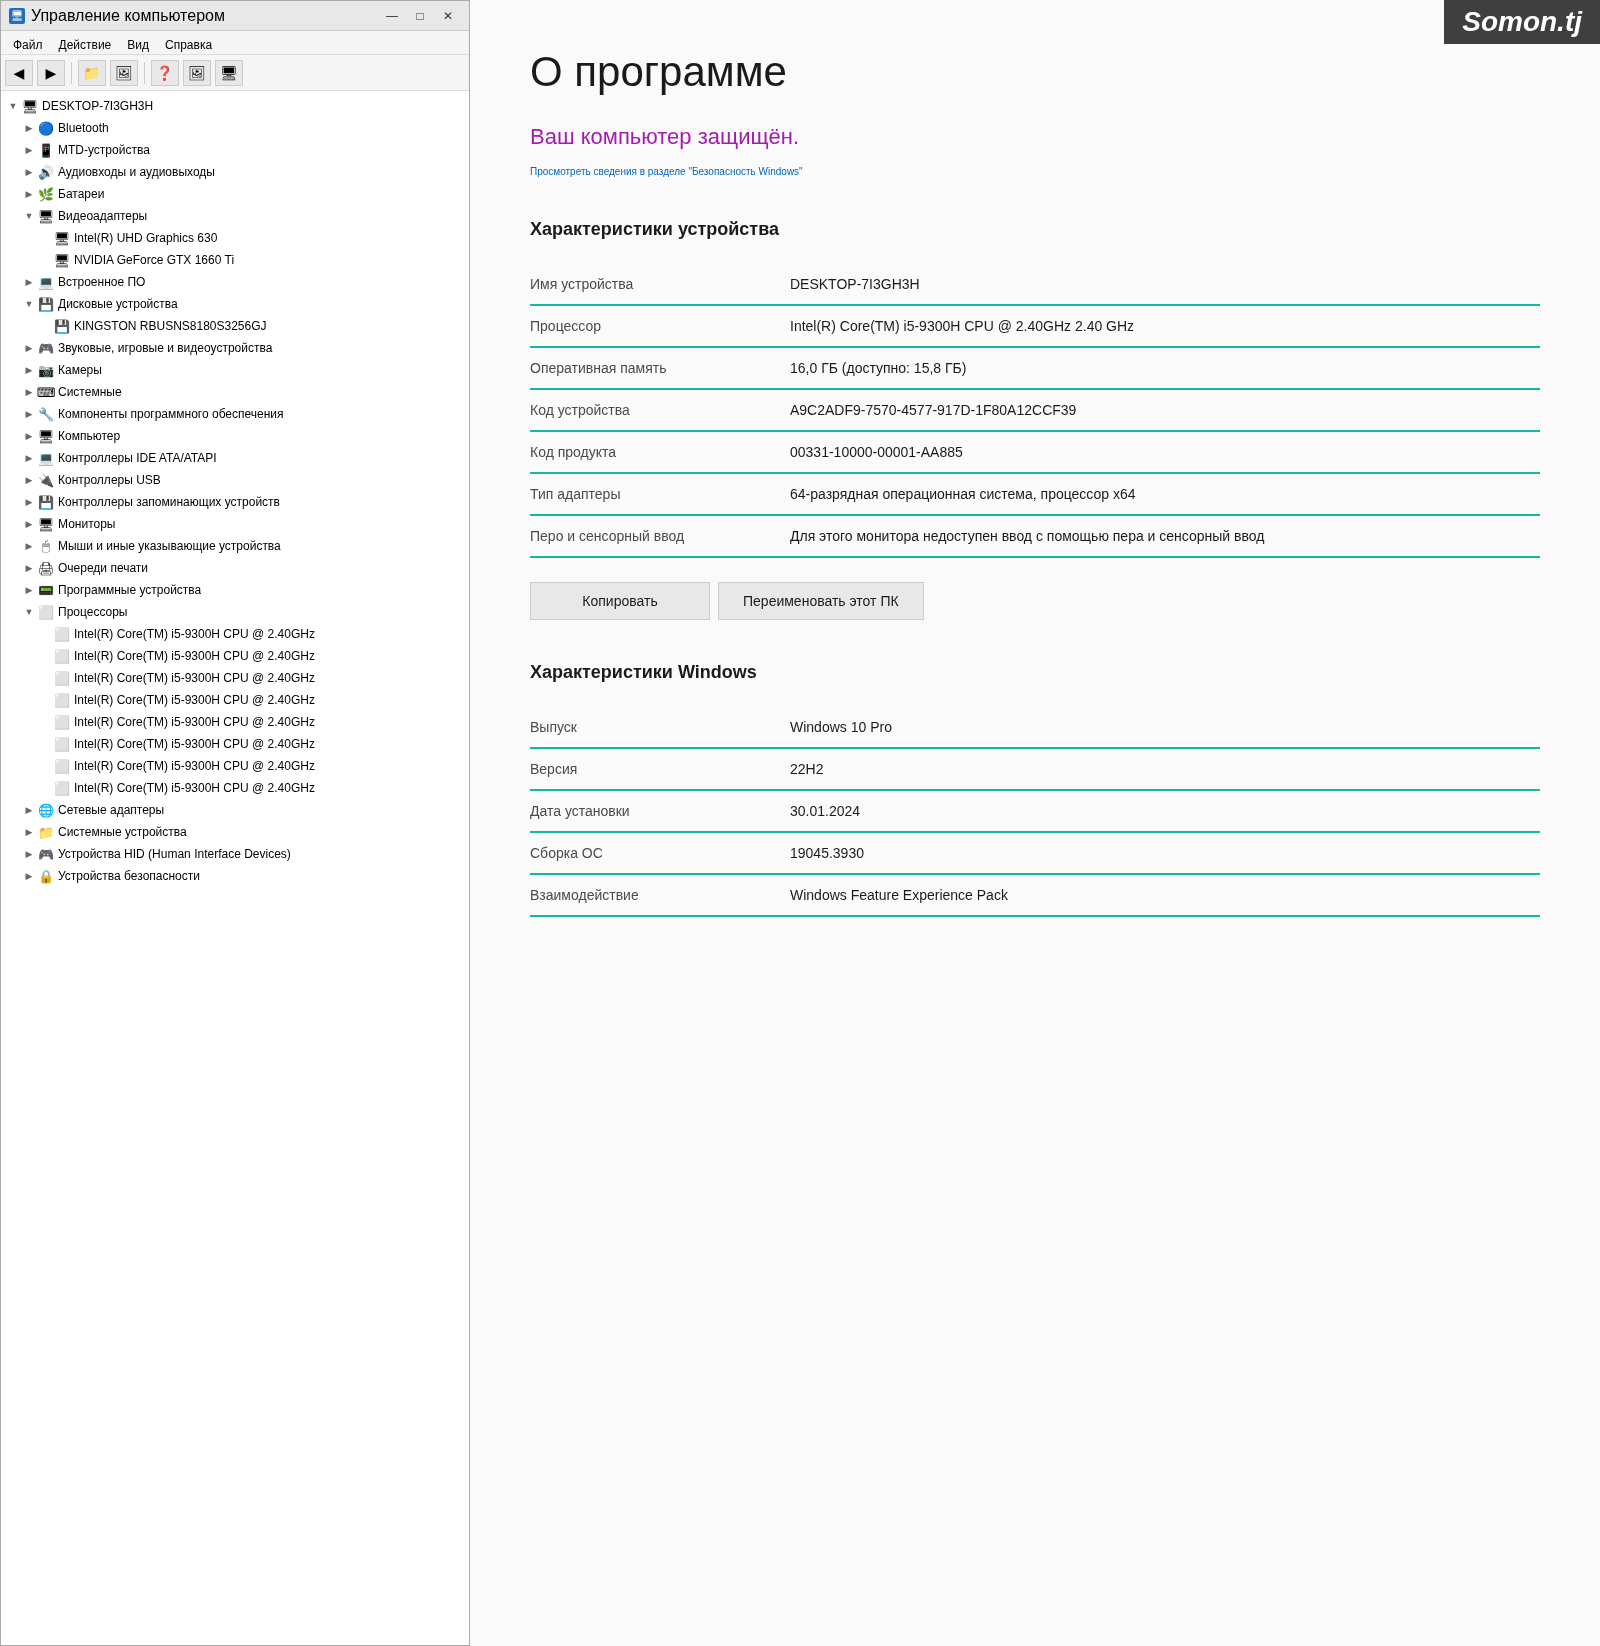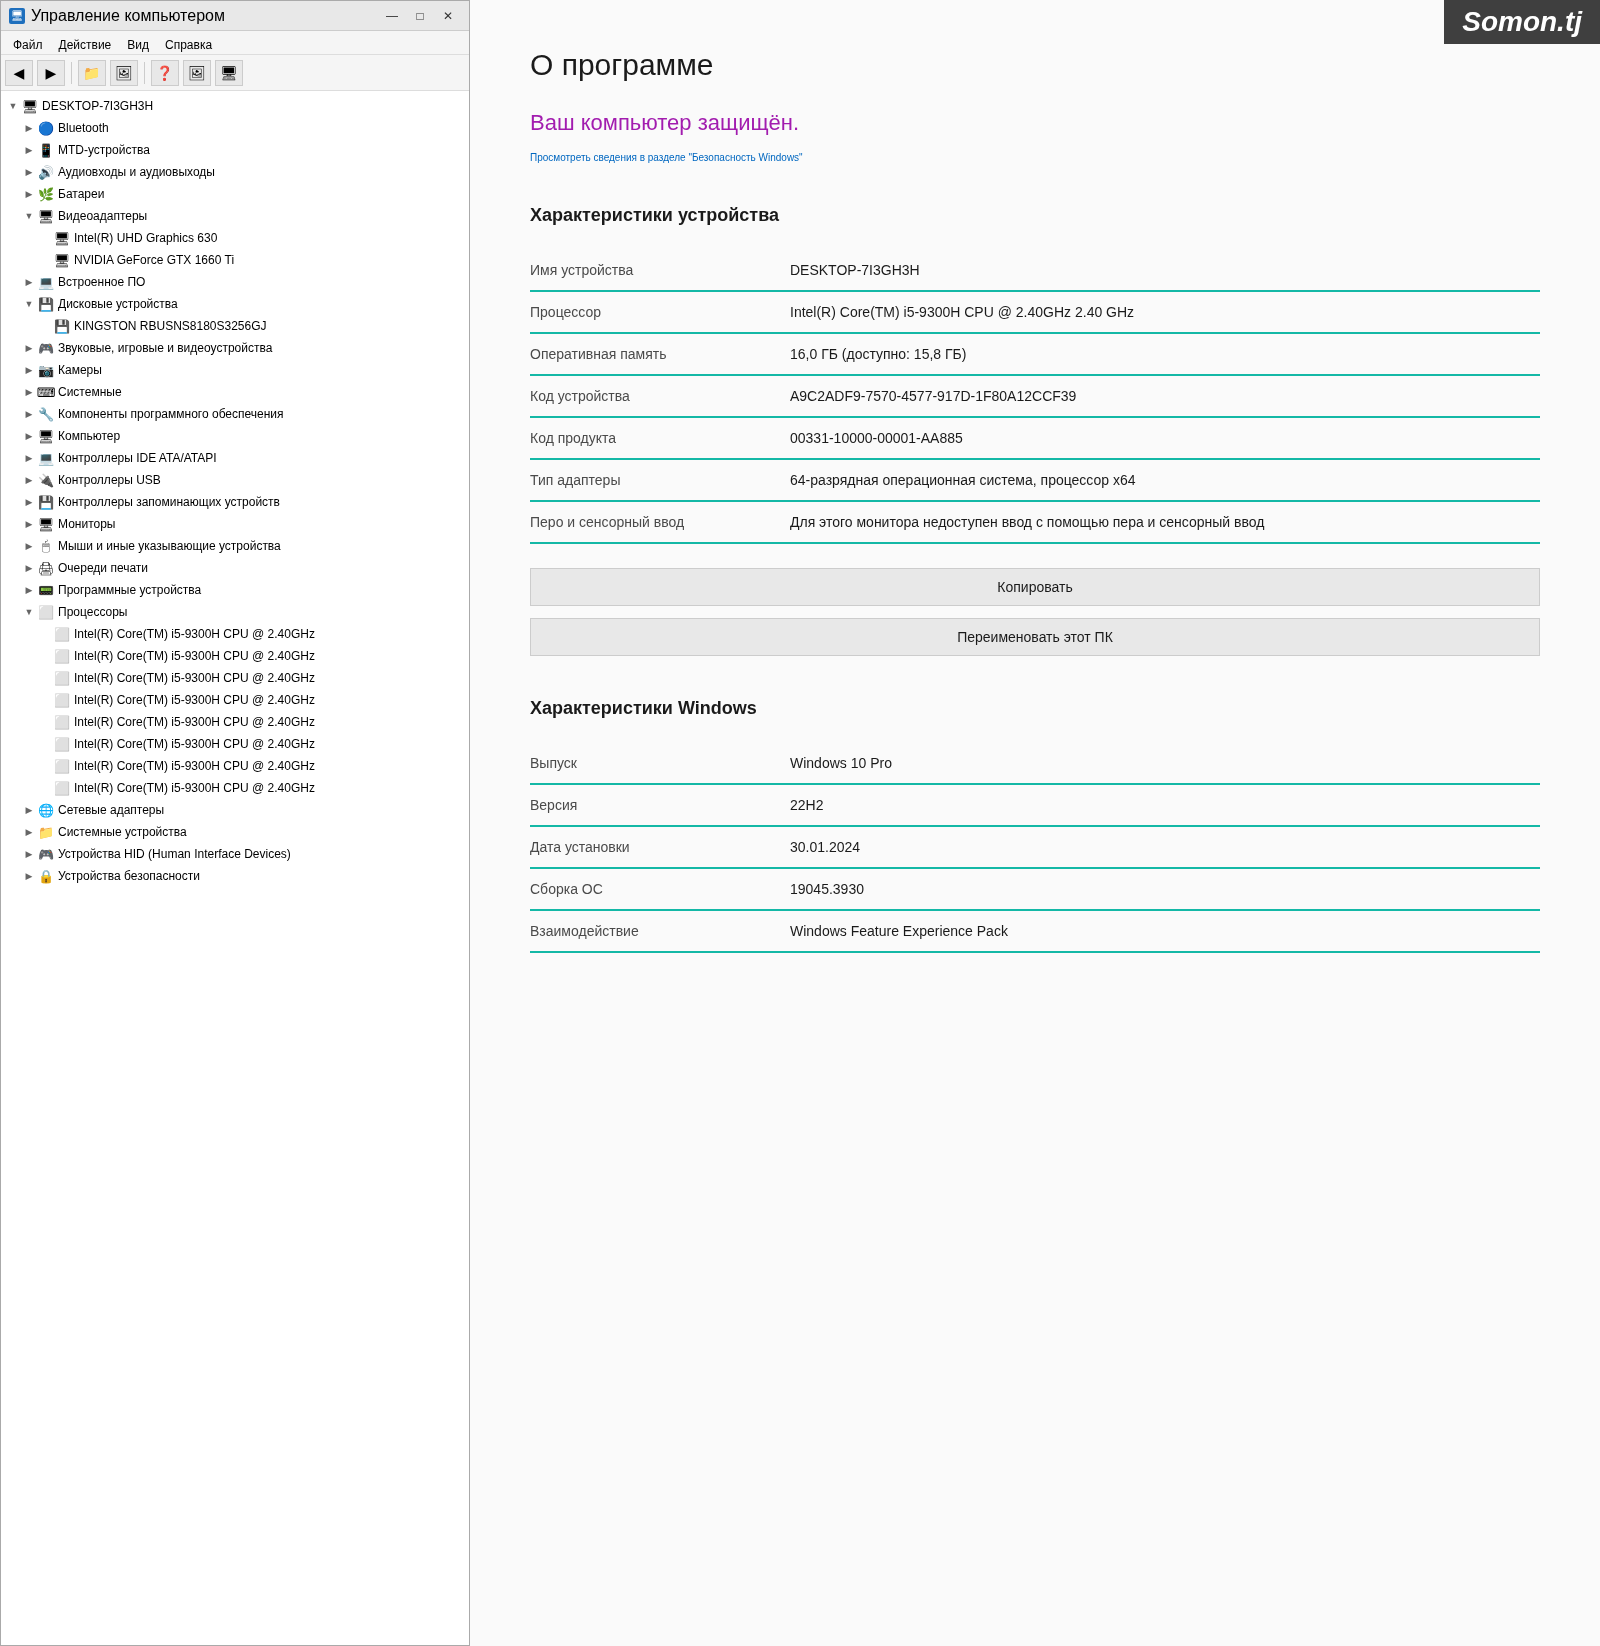--- a/index.html
+++ b/index.html
@@ -188,21 +188,21 @@
       top: 0;
       left: 470px;
       width: 1130px;
       height: 1646px;
       background: #fafafa;
       padding: 48px 60px 40px 60px;
       overflow-y: auto;
     }
 
     .about-title {
-      font-size: 30px;
+      font-size: 42px;
       font-weight: 300;
       color: #1a1a1a;
       margin-bottom: 28px;
     }
 
     .protected-text {
       font-size: 22px;
       font-weight: 400;
       color: #a21caf;
       margin-bottom: 14px;
@@ -262,22 +262,22 @@
       cursor: pointer;
       margin-bottom: 12px;
       display: inline-block;
       min-width: 180px;
       text-align: center;
     }
 
     .buttons-section {
       margin: 20px 0 30px 0;
       display: flex;
-      flex-direction: column;
-      gap: 0;
+      flex-direction: row;
+      gap: 8px;
     }
   </style>
 </head>
 <body>
 
 <div class="watermark">Somon.tj</div>
 
 <div class="window">
 
   <div class="title-bar">

